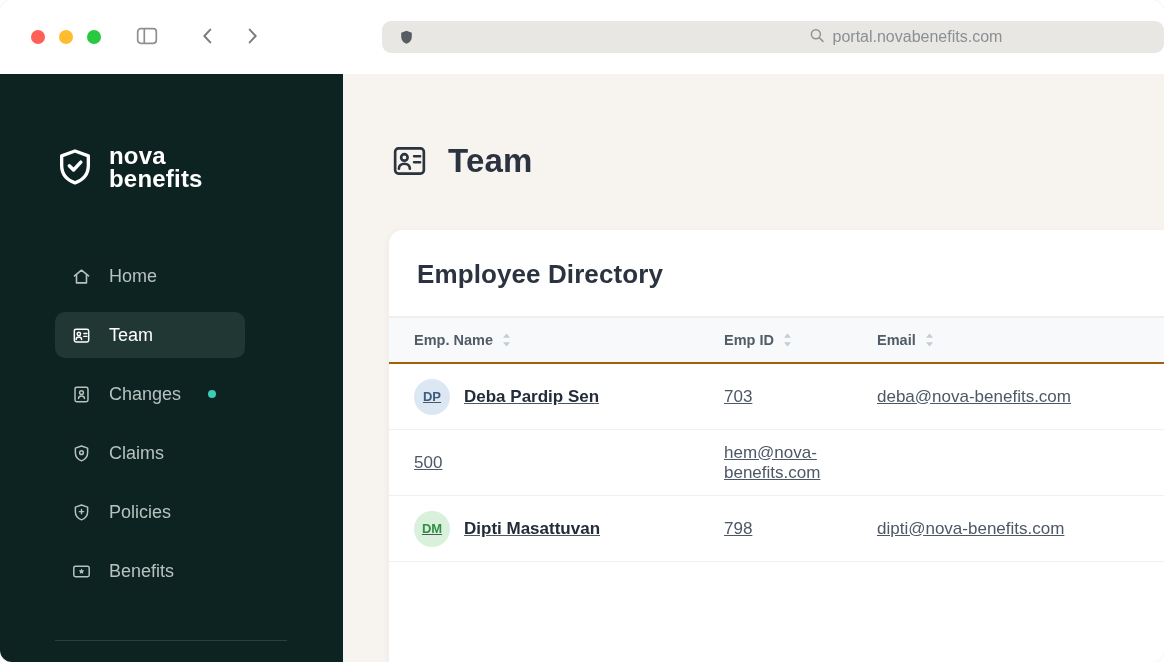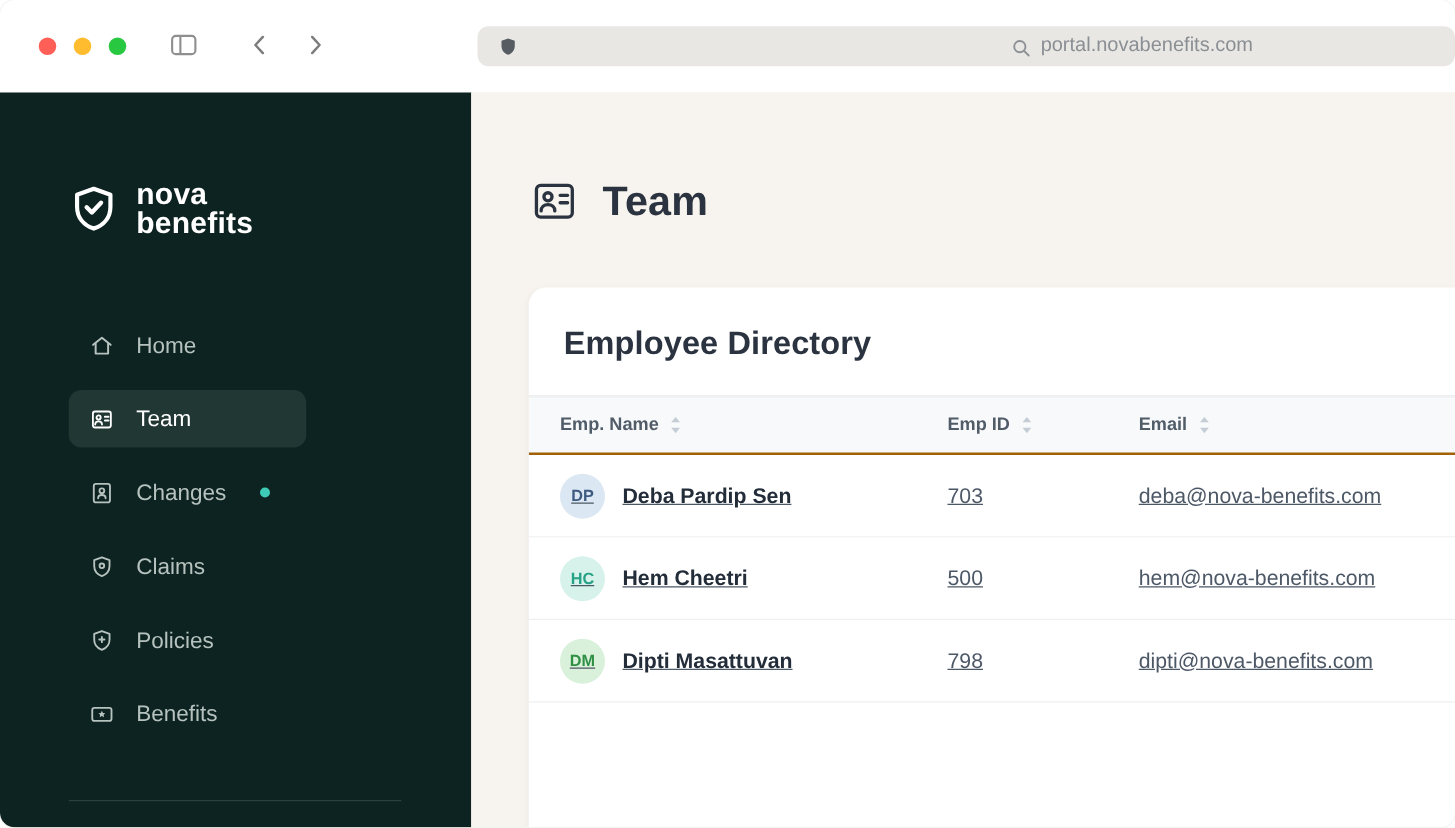--- a/index.html
+++ b/index.html
@@ -29,29 +29,29 @@
   .chrome-btn.back { margin-left:38px; }
   .chrome-btn.fwd  { margin-left:22px; }
   .urlbar {
     position:relative; flex:1; height:32px; margin-left:119px;
     background:#e9e7e4; border-radius:9px;
     display:flex; align-items:center;
   }
   .urlbar .shield { margin-left:16px; display:flex; }
   .url-center {
     position:absolute; left:67%; transform:translateX(-50%);
-    display:flex; align-items:flex-end; gap:8px;
+    display:flex; align-items:flex-start; gap:8px;
     color:#8a8f94; font-size:16px; white-space:nowrap;
   }
 
   
   .app { display:flex; height:588px; }
 
   
-  .sidebar { width:377px; flex-shrink:0; position:relative; background:#0d2321; }
+  .sidebar { width:343px; flex-shrink:0; position:relative; background:#0d2321; }
   .logo { display:flex; align-items:center; gap:14px; margin:70px 0 0 55px; }
   .logo-text { color:#ffffff; font-weight:700; font-size:24px; line-height:23px; letter-spacing:0.2px; }
   .nav { margin-top:63px; }
   .nav-item {
     display:flex; align-items:center;
     width:190px; height:46px; margin:0 0 13px 55px;
     border-radius:10px; padding-left:15px; gap:17px;
     color:#b6c2be; font-size:18px; cursor:pointer;
   }
   .nav-item .nav-icon { display:flex; width:22px; justify-content:center; }
@@ -294,24 +294,20 @@
           <div class="row">
             <div class="name-cell">
               <span class="avatar" style="background-color: rgb(219, 231, 242); color: rgb(61, 90, 128);">DP</span>
               <span class="emp-name">Deba Pardip Sen</span>
             </div>
             <div>703</div>
             <div>deba@nova-benefits.com</div>
           </div>
 
           <div class="row">
-            <div class="name-cell">
-              <span class="avatar" style="background-color: rgb(215, 242, 234); color: rgb(39, 161, 134);">HC</span>
-              <span class="emp-name">Hem Cheetri</span>
-            </div>
             <div>500</div>
             <div>hem@nova-benefits.com</div>
           </div>
 
           <div class="row">
             <div class="name-cell">
               <span class="avatar" style="background-color: rgb(217, 240, 218); color: rgb(47, 143, 69);">DM</span>
               <span class="emp-name">Dipti Masattuvan</span>
             </div>
             <div>798</div>

